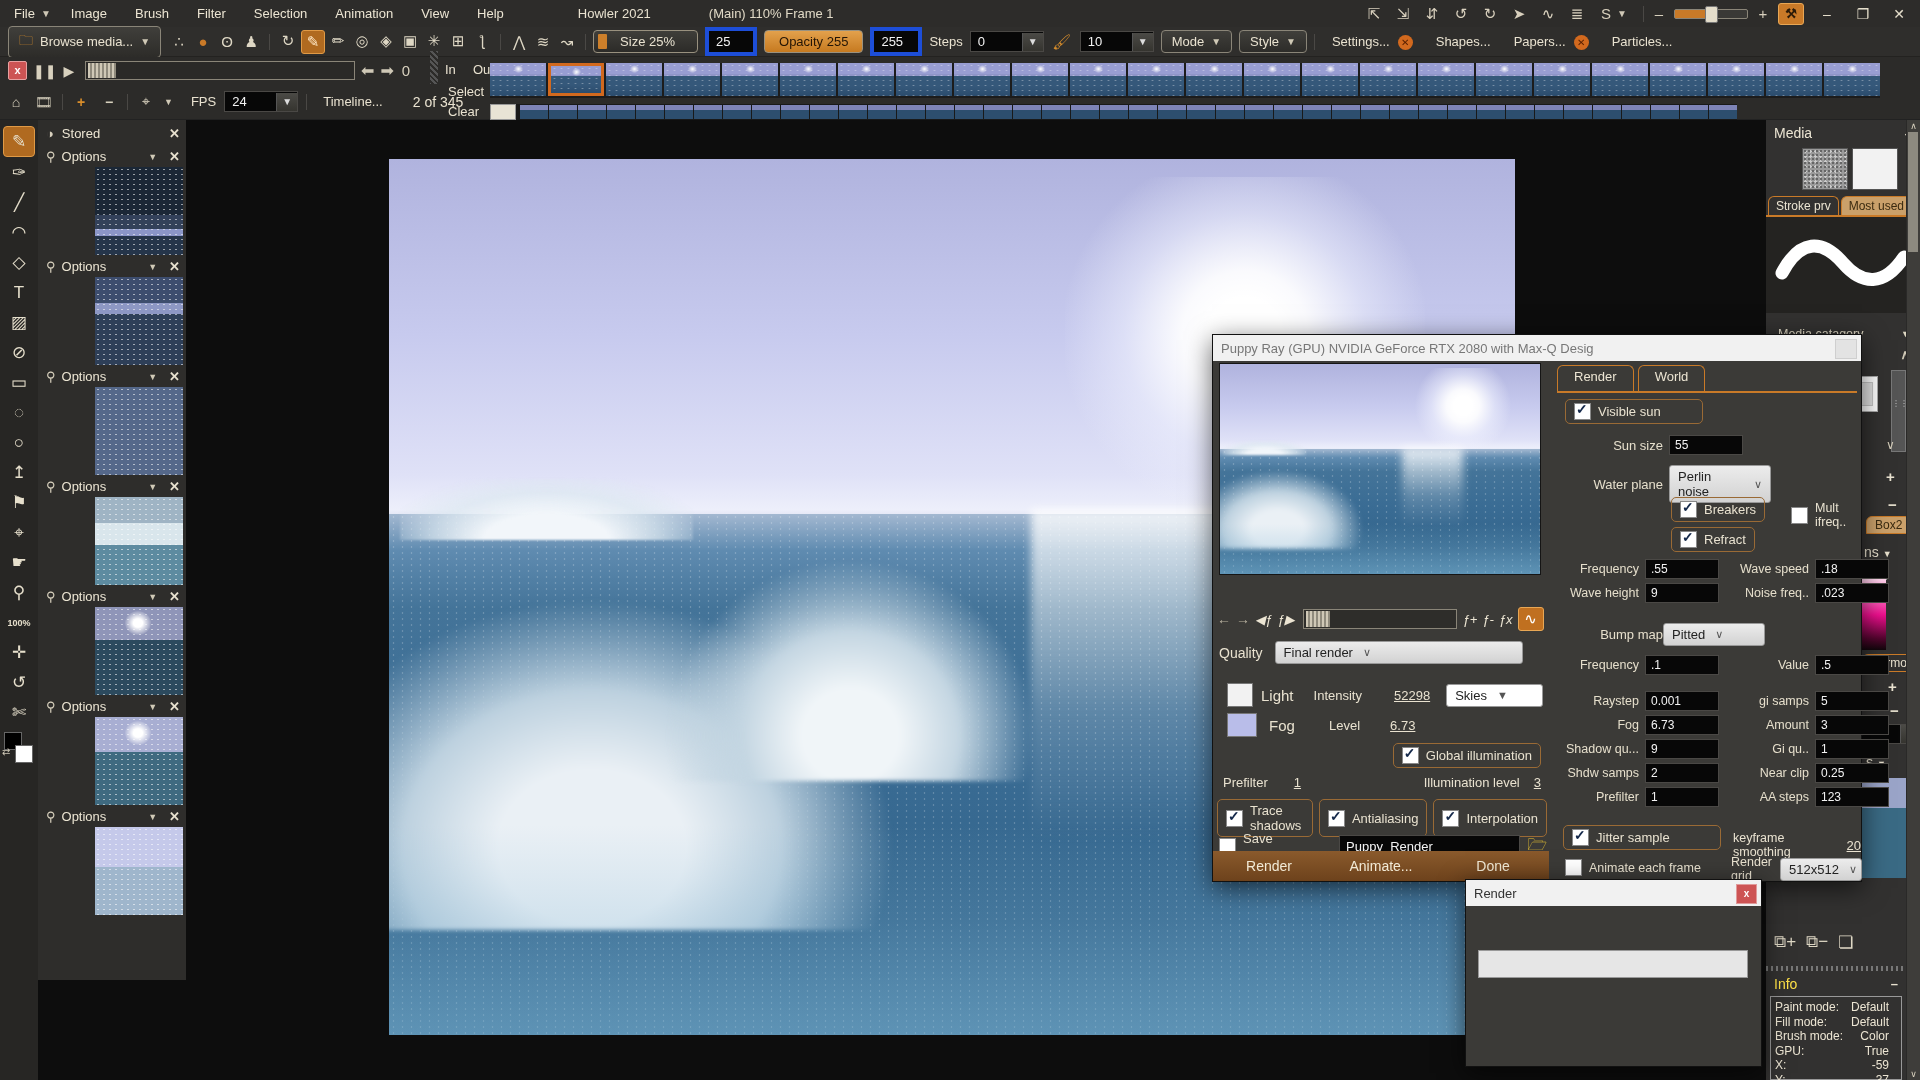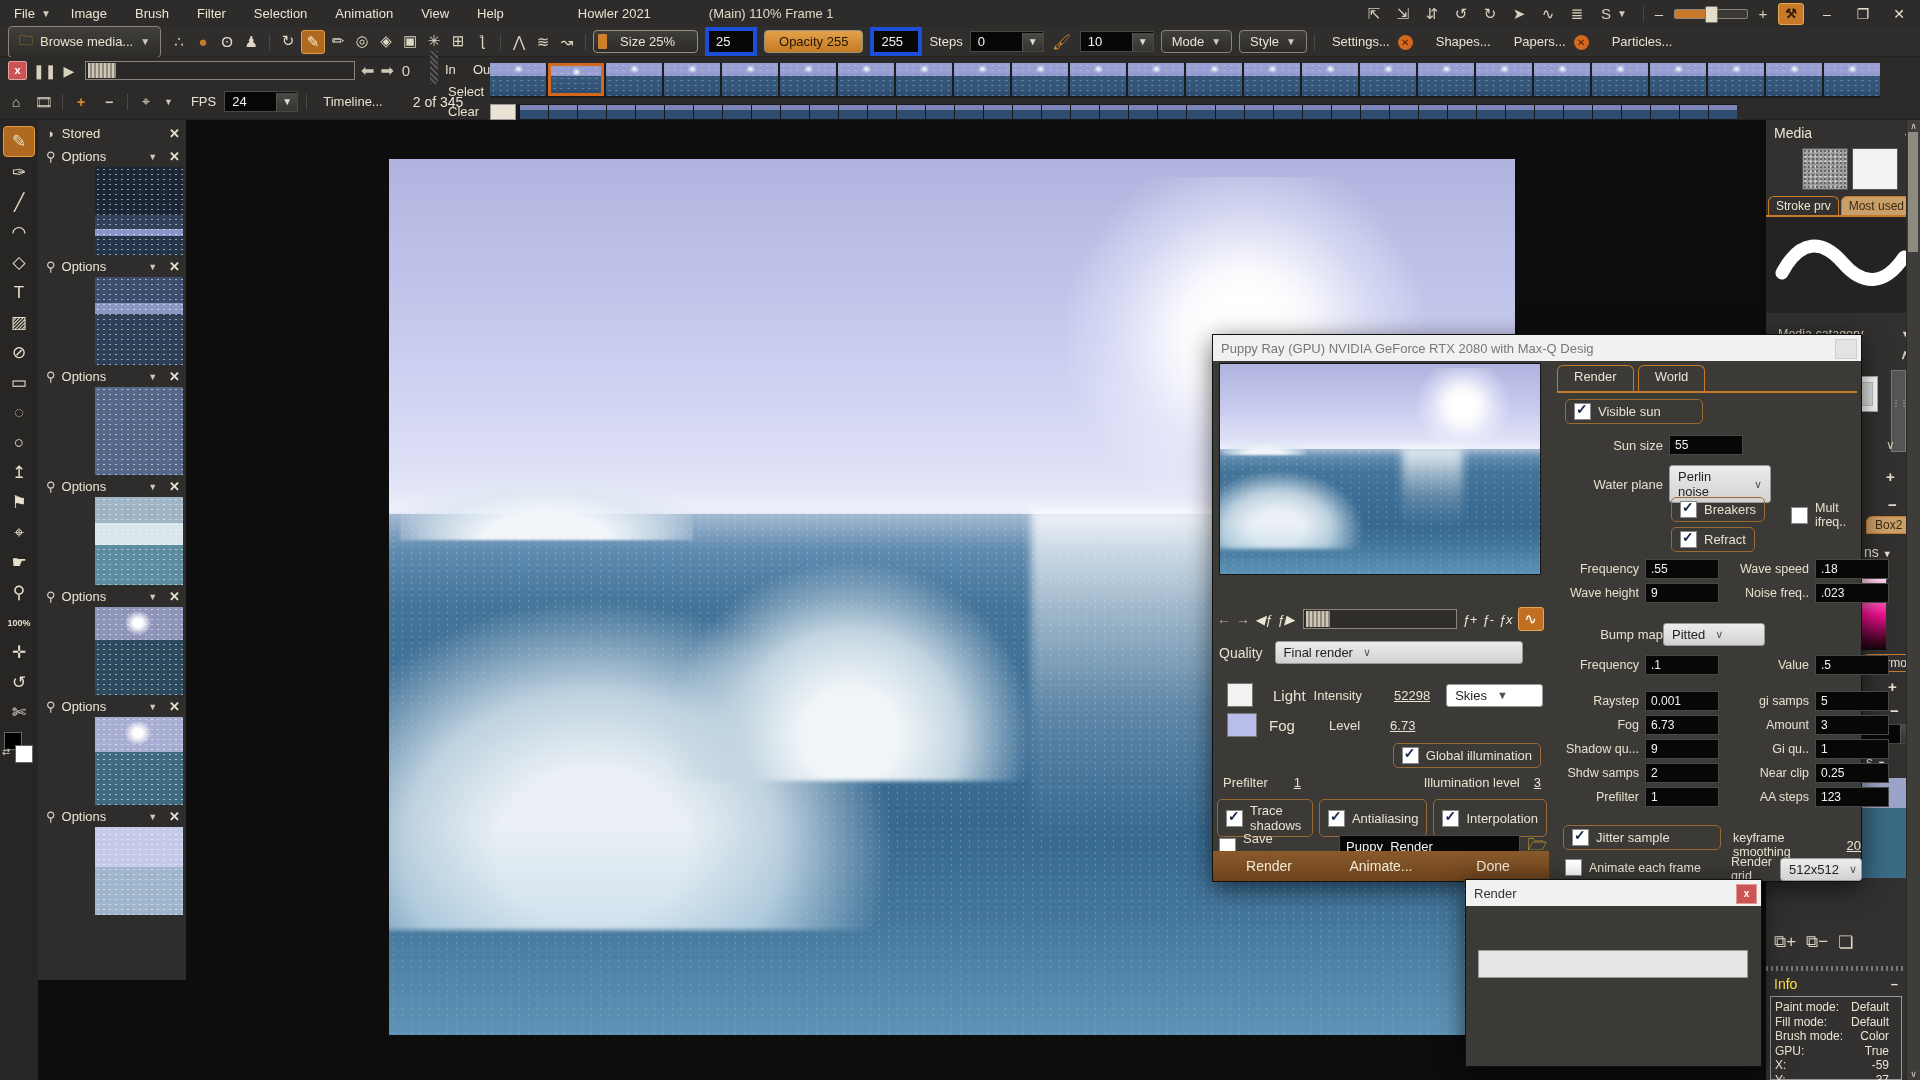--- a/index.html
+++ b/index.html
@@ -680,21 +680,21 @@
       <div class="qrow">
         <span class="lab">Quality</span>
         <span class="dd" style="width:230px;">
           <span>Final render</span>
           <span class="chev">∨</span>
         </span>
       </div>
 
       <div class="lightrow">
         <span class="swatch" style="background:#f2f2f2;"></span>
-        <span style="font-size:15px;margin-left:8px;width:52px;text-align:right;">Light</span>
+        <span style="font-size:15px;margin-left:8px;width:52px;">Light</span>
         <span style="margin-left:8px;">Intensity</span>
         <span class="u" style="margin-left:32px;">52298</span>
         <span class="dd" style="width:92px;margin-left:16px;background:#fff;">
           <span>Skies</span>
           <span class="chev">▼</span>
         </span>
       </div>
 
       <div class="fogrow">
         <span class="swatch" style="background:#b9bde9;"></span>

